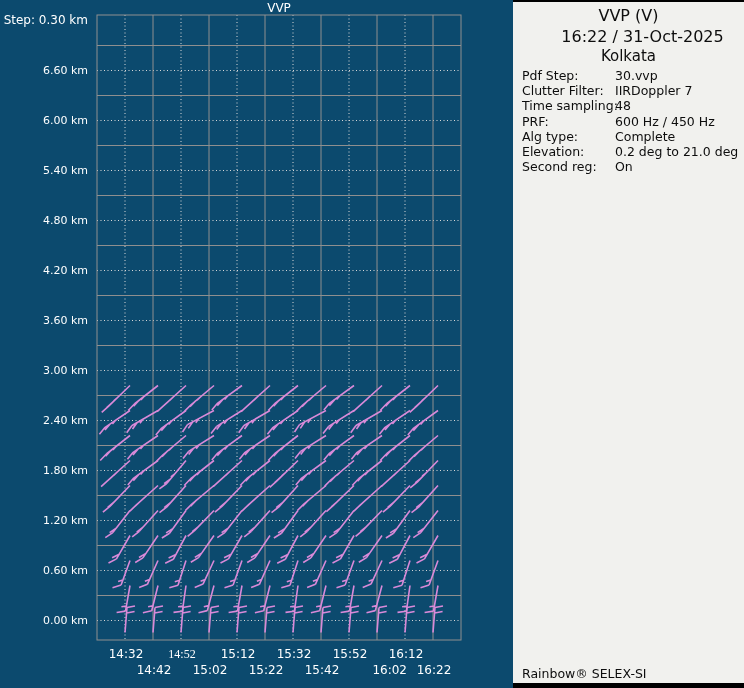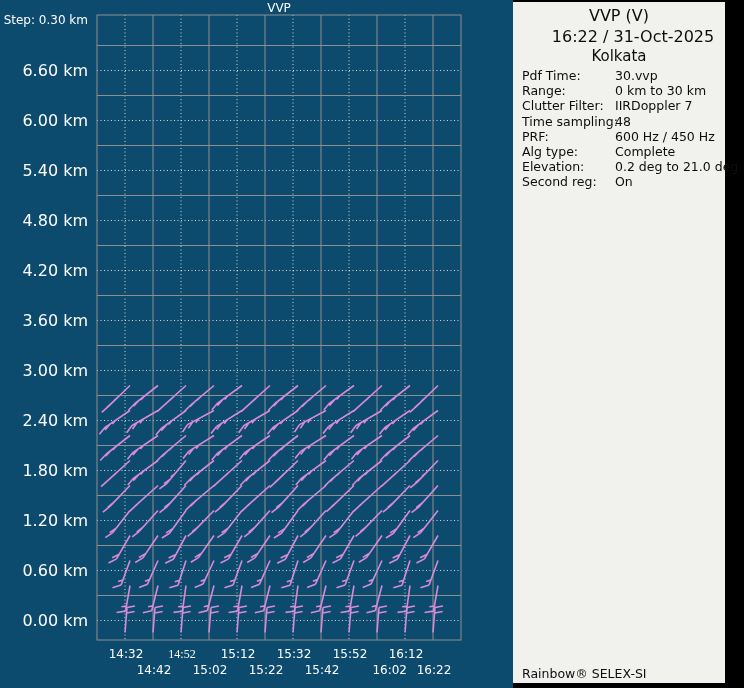--- a/index.html
+++ b/index.html
@@ -6,27 +6,27 @@
   body{
     width:744px;height:688px;position:relative;overflow:hidden;
     background:#000;font-family:"DejaVu Sans",sans-serif;
   }
   
   #left-panel{position:absolute;left:0;top:0;width:513px;height:688px;background:#0c4a6e;}
   .chart-title{position:absolute;left:229px;top:1px;width:100px;text-align:center;
     color:#fff;font-size:12px;}
   .step-label{position:absolute;left:0;top:13px;width:88px;text-align:right;
     color:#fff;font-size:12px;white-space:pre;}
-  .ylab{position:absolute;left:0;width:88px;text-align:right;color:#fff;font-size:16px;
+  .ylab{position:absolute;left:0;width:88px;text-align:right;color:#fff;font-size:11px;
     height:14px;line-height:14px;}
   .xlab{position:absolute;width:58px;text-align:center;color:#fff;font-size:12px;
     height:14px;line-height:14px;}
   #chart-svg{position:absolute;left:0;top:0;}
   
-  #right-panel{position:absolute;left:513px;top:2px;width:212px;height:681px;
+  #right-panel{position:absolute;left:513px;top:2px;width:231px;height:681px;
     background:#f1f1ee;color:#0d0d0d;}
   .rp-title{text-align:center;font-size:16px;line-height:21px;margin-top:3px;}
   .rp-date {text-align:center;font-size:16px;line-height:21px;padding-left:28px;}
   .rp-site {text-align:center;font-size:15px;line-height:19px;}
   .info{position:absolute;top:66px;left:0;width:231px;}
   .info-row{position:relative;height:15.2px;line-height:15.2px;font-size:12.5px;}
   .info-label{position:absolute;left:9px;white-space:nowrap;}
   .info-value{position:absolute;left:102px;white-space:nowrap;}
   .brand{position:absolute;top:616px;left:9px;font-size:12.5px;margin-top:48px;}
 </style>
@@ -226,26 +226,22 @@
     <div class="xlab" style="left: 405px; top: 663px;">16:22</div>
   </div>
 
 <div id="right-panel">
   <div class="rp-title">VVP (V)</div>
   <div class="rp-date">16:22 / 31-Oct-2025</div>
   <div class="rp-site">Kolkata</div>
 
   <div class="info">
     <div class="info-row">
-      <span class="info-label">Pdf Time:</span>
+      <span class="info-label">Pdf Step:</span>
       <span class="info-value">30.vvp</span>
-    </div>
-    <div class="info-row">
-      <span class="info-label">Range:</span>
-      <span class="info-value">0 km to 30 km</span>
     </div>
     <div class="info-row">
       <span class="info-label">Clutter Filter:</span>
       <span class="info-value">IIRDoppler 7</span>
     </div>
     <div class="info-row">
       <span class="info-label">Time sampling:</span>
       <span class="info-value">48</span>
     </div>
     <div class="info-row">

